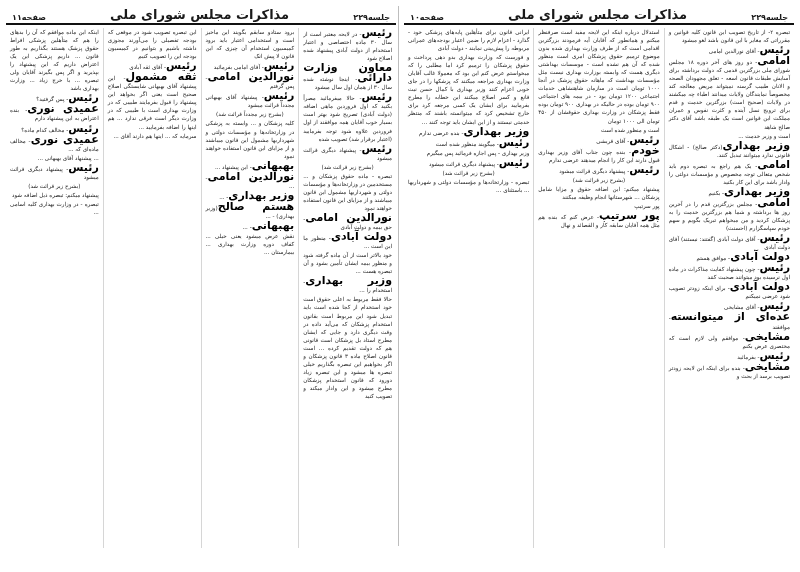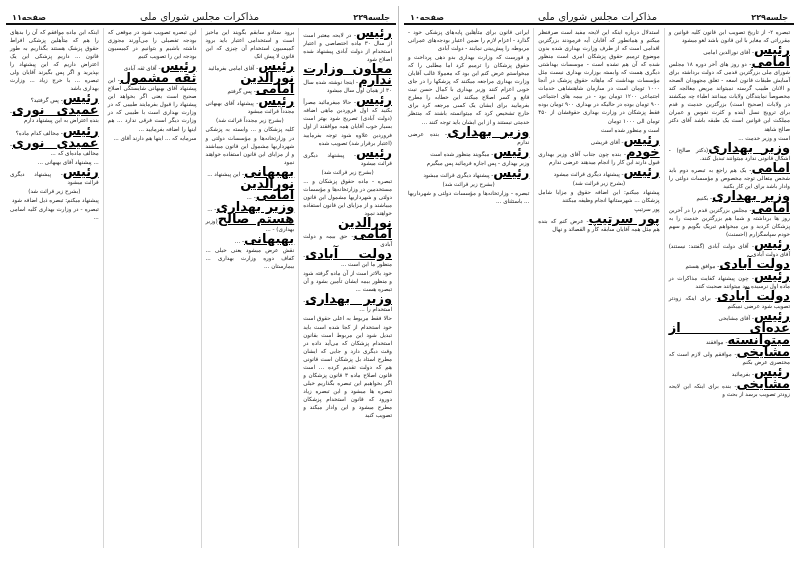--- a/index.html
+++ b/index.html
@@ -8,29 +8,29 @@
 
   .spread { position: absolute; left: 0; top: 0; width: 800px; height: 572px; display: flex; flex-direction: row-reverse; }
   .page { position: relative; width: 400px; height: 572px; }
   .page.right { padding: 6px 6px 0 4px; }
   .page.left { padding: 6px 4px 0 6px; }
 
   .gutter { position: absolute; left: 398px; top: 6px; width: 1px; height: 540px; background: #bdbdbd; }
 
   .header { display: flex; flex-direction: row-reverse; justify-content: space-between; align-items: flex-end; height: 16px; padding: 0 6px; direction: rtl; }
   .header .pnum, .header .session { font-size: 8px; font-weight: bold; white-space: nowrap; }
-  .header .title { font-size: 10px; font-weight: normal; letter-spacing: 0.2px; white-space: nowrap; margin-top: 21px; }
+  .header .title { font-size: 13px; font-weight: bold; letter-spacing: 0.2px; white-space: nowrap; margin-top: 21px; }
   .rule { height: 2px; background: #111; margin: 1px 0 3px 0; }
 
   .cols { display: flex; flex-direction: row-reverse; height: 520px; }
   .col { flex: 1; padding: 0 4px; direction: rtl; text-align: justify; font-size: 5.6px; line-height: 8.05px; color: #222; overflow: hidden; position: relative; }
   .col + .col { border-right: 1px solid #d6d6d6; }
 
   .para { margin-bottom: 1px; }
-  .speaker { font-weight: bold; font-size: 13px; line-height: 9px; color: #000; text-decoration: underline; }
+  .speaker { font-weight: bold; font-size: 11px; line-height: 9px; color: #000; }
   .note { text-align: center; font-size: 5.6px; }
 </style>
 </head>
 <body>
 
 <div class="spread">
 
   <div class="page right">
     <div class="header">
       <span class="pnum">صفحه۱۰</span>
@@ -87,21 +87,21 @@
   <div class="page left">
     <div class="header">
       <span class="pnum">صفحه۱۱</span>
       <span class="title">مذاکرات مجلس شورای ملی</span>
       <span class="session">جلسه۲۲۹</span>
     </div>
     <div class="rule"></div>
     <div class="cols">
       <div class="col">
           <div class="para"><span class="speaker">رئیس</span><span>- در لایحه معتبر است از سال ۳۰ ماده اختصاصی و اعتبار استخدام از دولت آبادی پیشنهاد شده اصلاح شود</span></div>
-          <div class="para"><span class="speaker">معاون وزارت ندارم</span><span>- اینجا نوشته شده سال ۳۰ از همان اول سال میشود</span></div>
+          <div class="para"><span class="speaker">معاون وزارت دارائی</span><span>- اینجا نوشته شده سال ۳۰ از همان اول سال میشود</span></div>
           <div class="para"><span class="speaker">رئیس</span><span>- حالا میفرمائید مصراً بکنید که اول فروردین ماهی اضافه (دولت آبادی) تصریح شود بهتر است بسیار خوب آقایان همه موافقند از اول فروردین علاوه شود توجه بفرمایید (اعتبار برقرار شد) تصویب شده</span></div>
           <div class="para"><span class="speaker">رئیس</span><span>- پیشنهاد دیگری قرائت میشود</span></div>
           <div class="para note">(بشرح زیر قرائت شد)</div>
           <div class="para">تبصره - ماده حقوق پزشکان و ... مستخدمین در وزارتخانه‌ها و مؤسسات دولتی و شهرداریها مشمول این قانون میباشند و از مزایای این قانون استفاده خواهند نمود</div>
           <div class="para"><span class="speaker">نورالدین امامی</span><span>- حق بیمه و دولت آبادی</span></div>
           <div class="para"><span class="speaker">دولت آبادی</span><span>- منظور ما این است ...</span></div>
           <div class="para">خود بالاتر است از آن ماده گرفته شود و منظور بیمه ایشان تأمین بشود و آن تبصره هست ...</div>
           <div class="para"><span class="speaker">وزیر بهداری</span><span>- استخدام را ...</span></div>
           <div class="para">حالا فقط مربوط به اعلی حقوق است خود استخدام از کجا شده است باید تبدیل شود این مربوط است بقانون استخدام پزشکان که می‌آید داده در وقت دیگری دارد و جایی که ایشان مطرح استاد بل پزشکان است قانونی هم که دولت تقدیم کرده ... است قانون اصلاح ماده ۳ قانون پزشکان و اگر بخواهیم این تبصره بگذاریم خیلی تبصره ها میشود و این تبصره زیاد دورود که قانون استخدام پزشکان مطرح میشود و این وادار میکند و تصویب کنید</div>
         </div>

